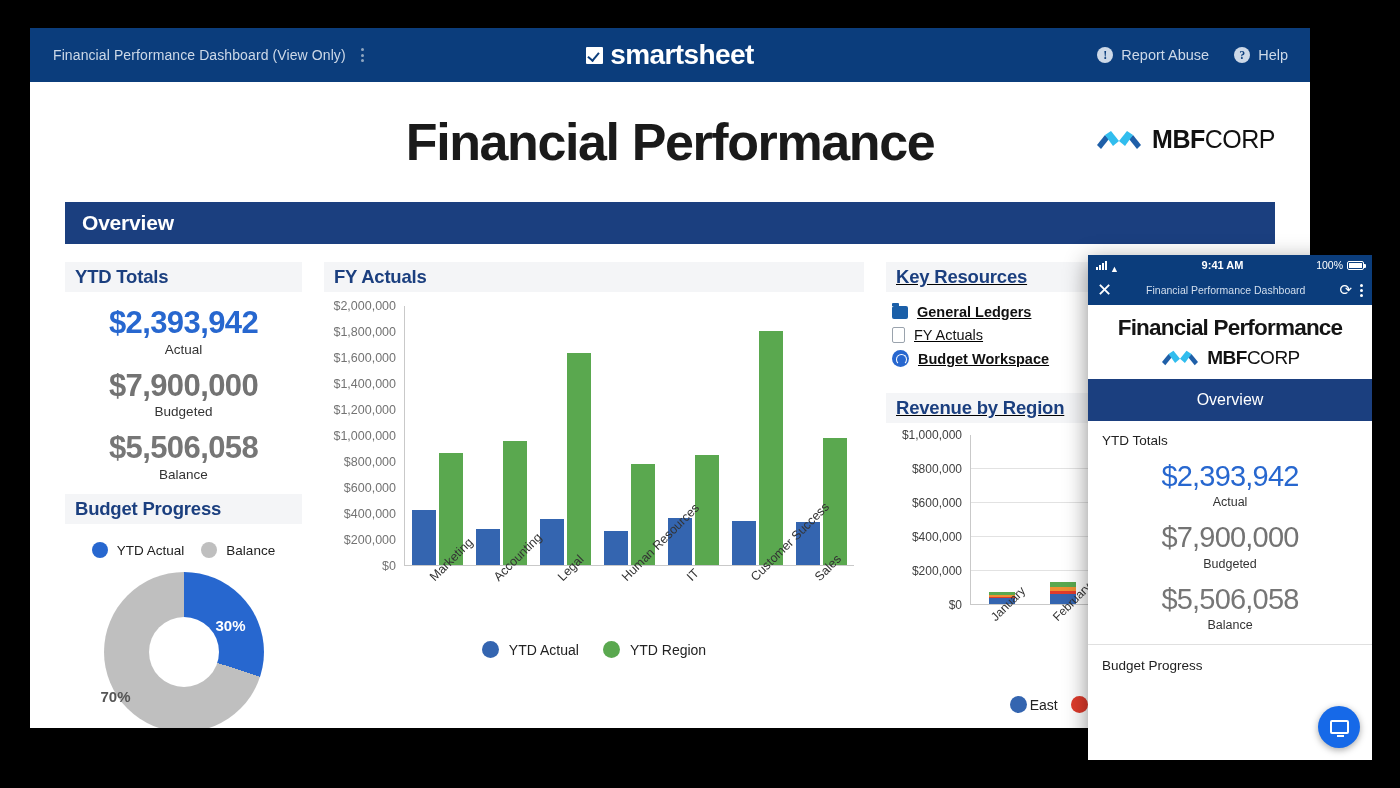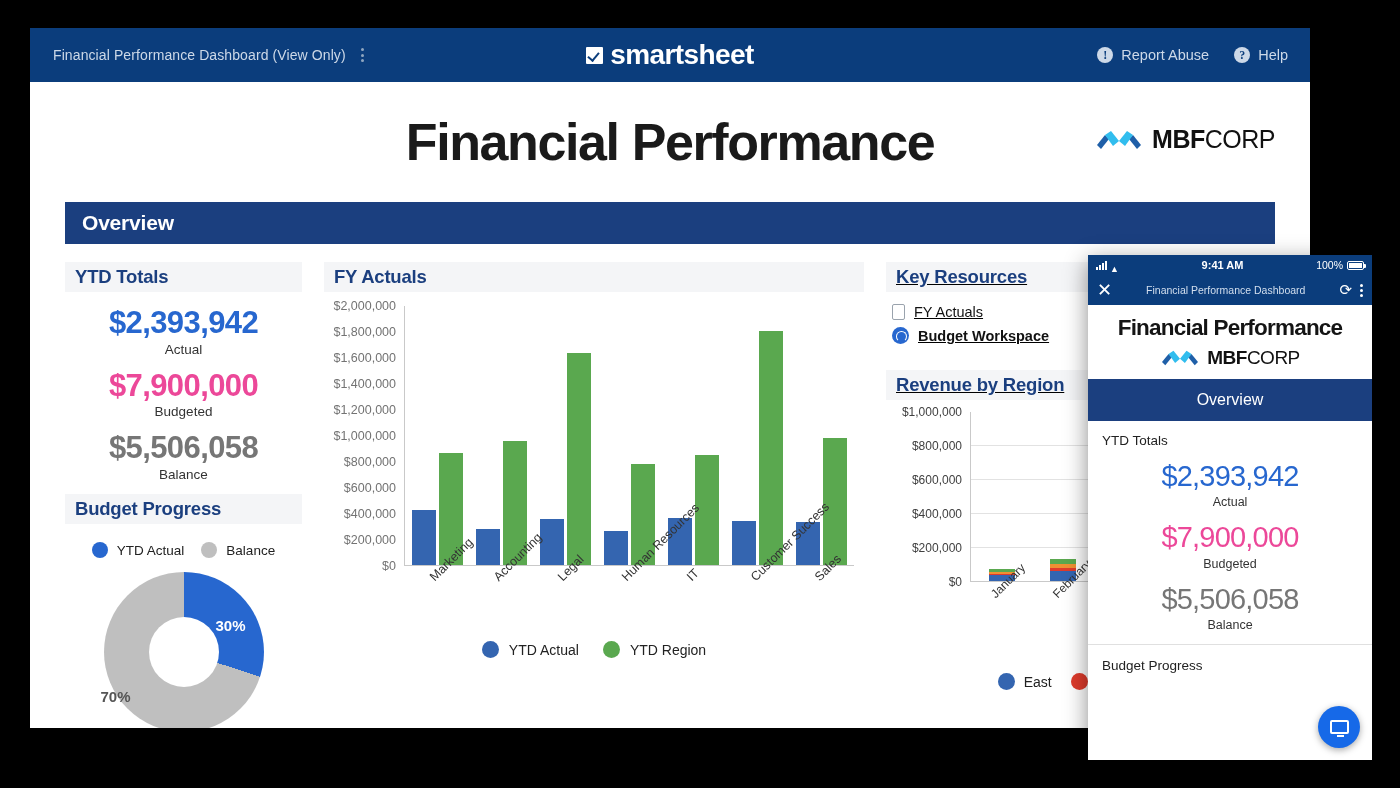--- a/index.html
+++ b/index.html
@@ -100,21 +100,21 @@
     background: #f4f5f7; height: 30px; display: flex; align-items: center;
     padding-left: 10px; color: #1b3f7f; font-weight: bold; font-size: 18.5px;
     letter-spacing: -.2px;
   }
 
   
   .totals { text-align: center; padding-top: 14px; }
   .totals .big { font-size: 31px; font-weight: bold; letter-spacing: -.6px; line-height: 1.12; }
   .totals .lbl { font-size: 13.5px; color: #333; margin-top: 1px; margin-bottom: 12px; }
   .v-actual { color: #2767cf; }
-  .v-budget { color: #ec4899; }
+  .v-budget { color: #737373; }
   .v-balance{ color: #767676; }
 
   
   .donut-wrap { padding-top: 18px; }
   .legend-row { display: flex; justify-content: center; align-items: center; gap: 9px; font-size: 13.5px; color: #222; }
   .legend-row .dot { width: 16px; height: 16px; border-radius: 50%; display: inline-block; }
   .donut { position: relative; width: 160px; height: 160px; margin: 14px auto 0; }
   .donut .ring {
     width: 160px; height: 160px; border-radius: 50%;
     background: conic-gradient(#2767cf 0deg 108deg, #bfbfbf 108deg 360deg);
@@ -180,21 +180,21 @@
     border-left: 1px solid #c9c9c9; border-bottom: 1px solid #c9c9c9;
     display: flex; align-items: flex-end; justify-content: space-around;
     background-image: repeating-linear-gradient(to top, transparent, transparent 33px, #e2e2e2 33px, #e2e2e2 34px);
   }
   .sbar { width: 26px; display: flex; flex-direction: column-reverse; }
   .sbar i { display: block; width: 100%; }
   .r-xlabels { position: absolute; left: 84px; right: 0; top: 173px; height: 70px; }
   .r-xlabels span { position: absolute; font-size: 12px; color: #333; transform: rotate(-45deg); transform-origin: left top; white-space: nowrap; }
   .r-legend {
     position: absolute; left: 0; right: -60px; bottom: -28px;
-    display: flex; justify-content: center; align-items: center; gap: 9px;
+    display: flex; justify-content: center; align-items: center; gap: 3px;
     font-size: 14px; color: #222; margin-top: 33px;
   }
   .r-legend .dot { width: 17px; height: 17px; border-radius: 50%; }
 
   
   .mobile {
     position: absolute; left: 1088px; top: 255px;
     width: 284px; height: 505px; background: #fff;
     box-shadow: 0 6px 22px rgba(0,0,0,.45);
     overflow: hidden;
@@ -384,20 +384,24 @@
             <span class="dot" style="background:#5aa84f;margin-left:14px"></span>
             <span>YTD Region</span>
           </div>
         </div>
       </div>
 
       <div class="col-right">
         <div class="panel-head">Key Resources</div>
         <div class="res-list">
           <div class="res-item">
+            <span class="ico-folder"></span>
+            <span class="txt bold">General Ledgers</span>
+          </div>
+          <div class="res-item">
             <span class="ico-sheet"></span>
             <span class="txt">FY Actuals</span>
           </div>
           <div class="res-item">
             <span class="ico-ws"></span>
             <span class="txt bold">Budget Workspace</span>
           </div>
         </div>
 
         <div class="panel-head" style="margin-top:26px">Revenue by Region</div>

